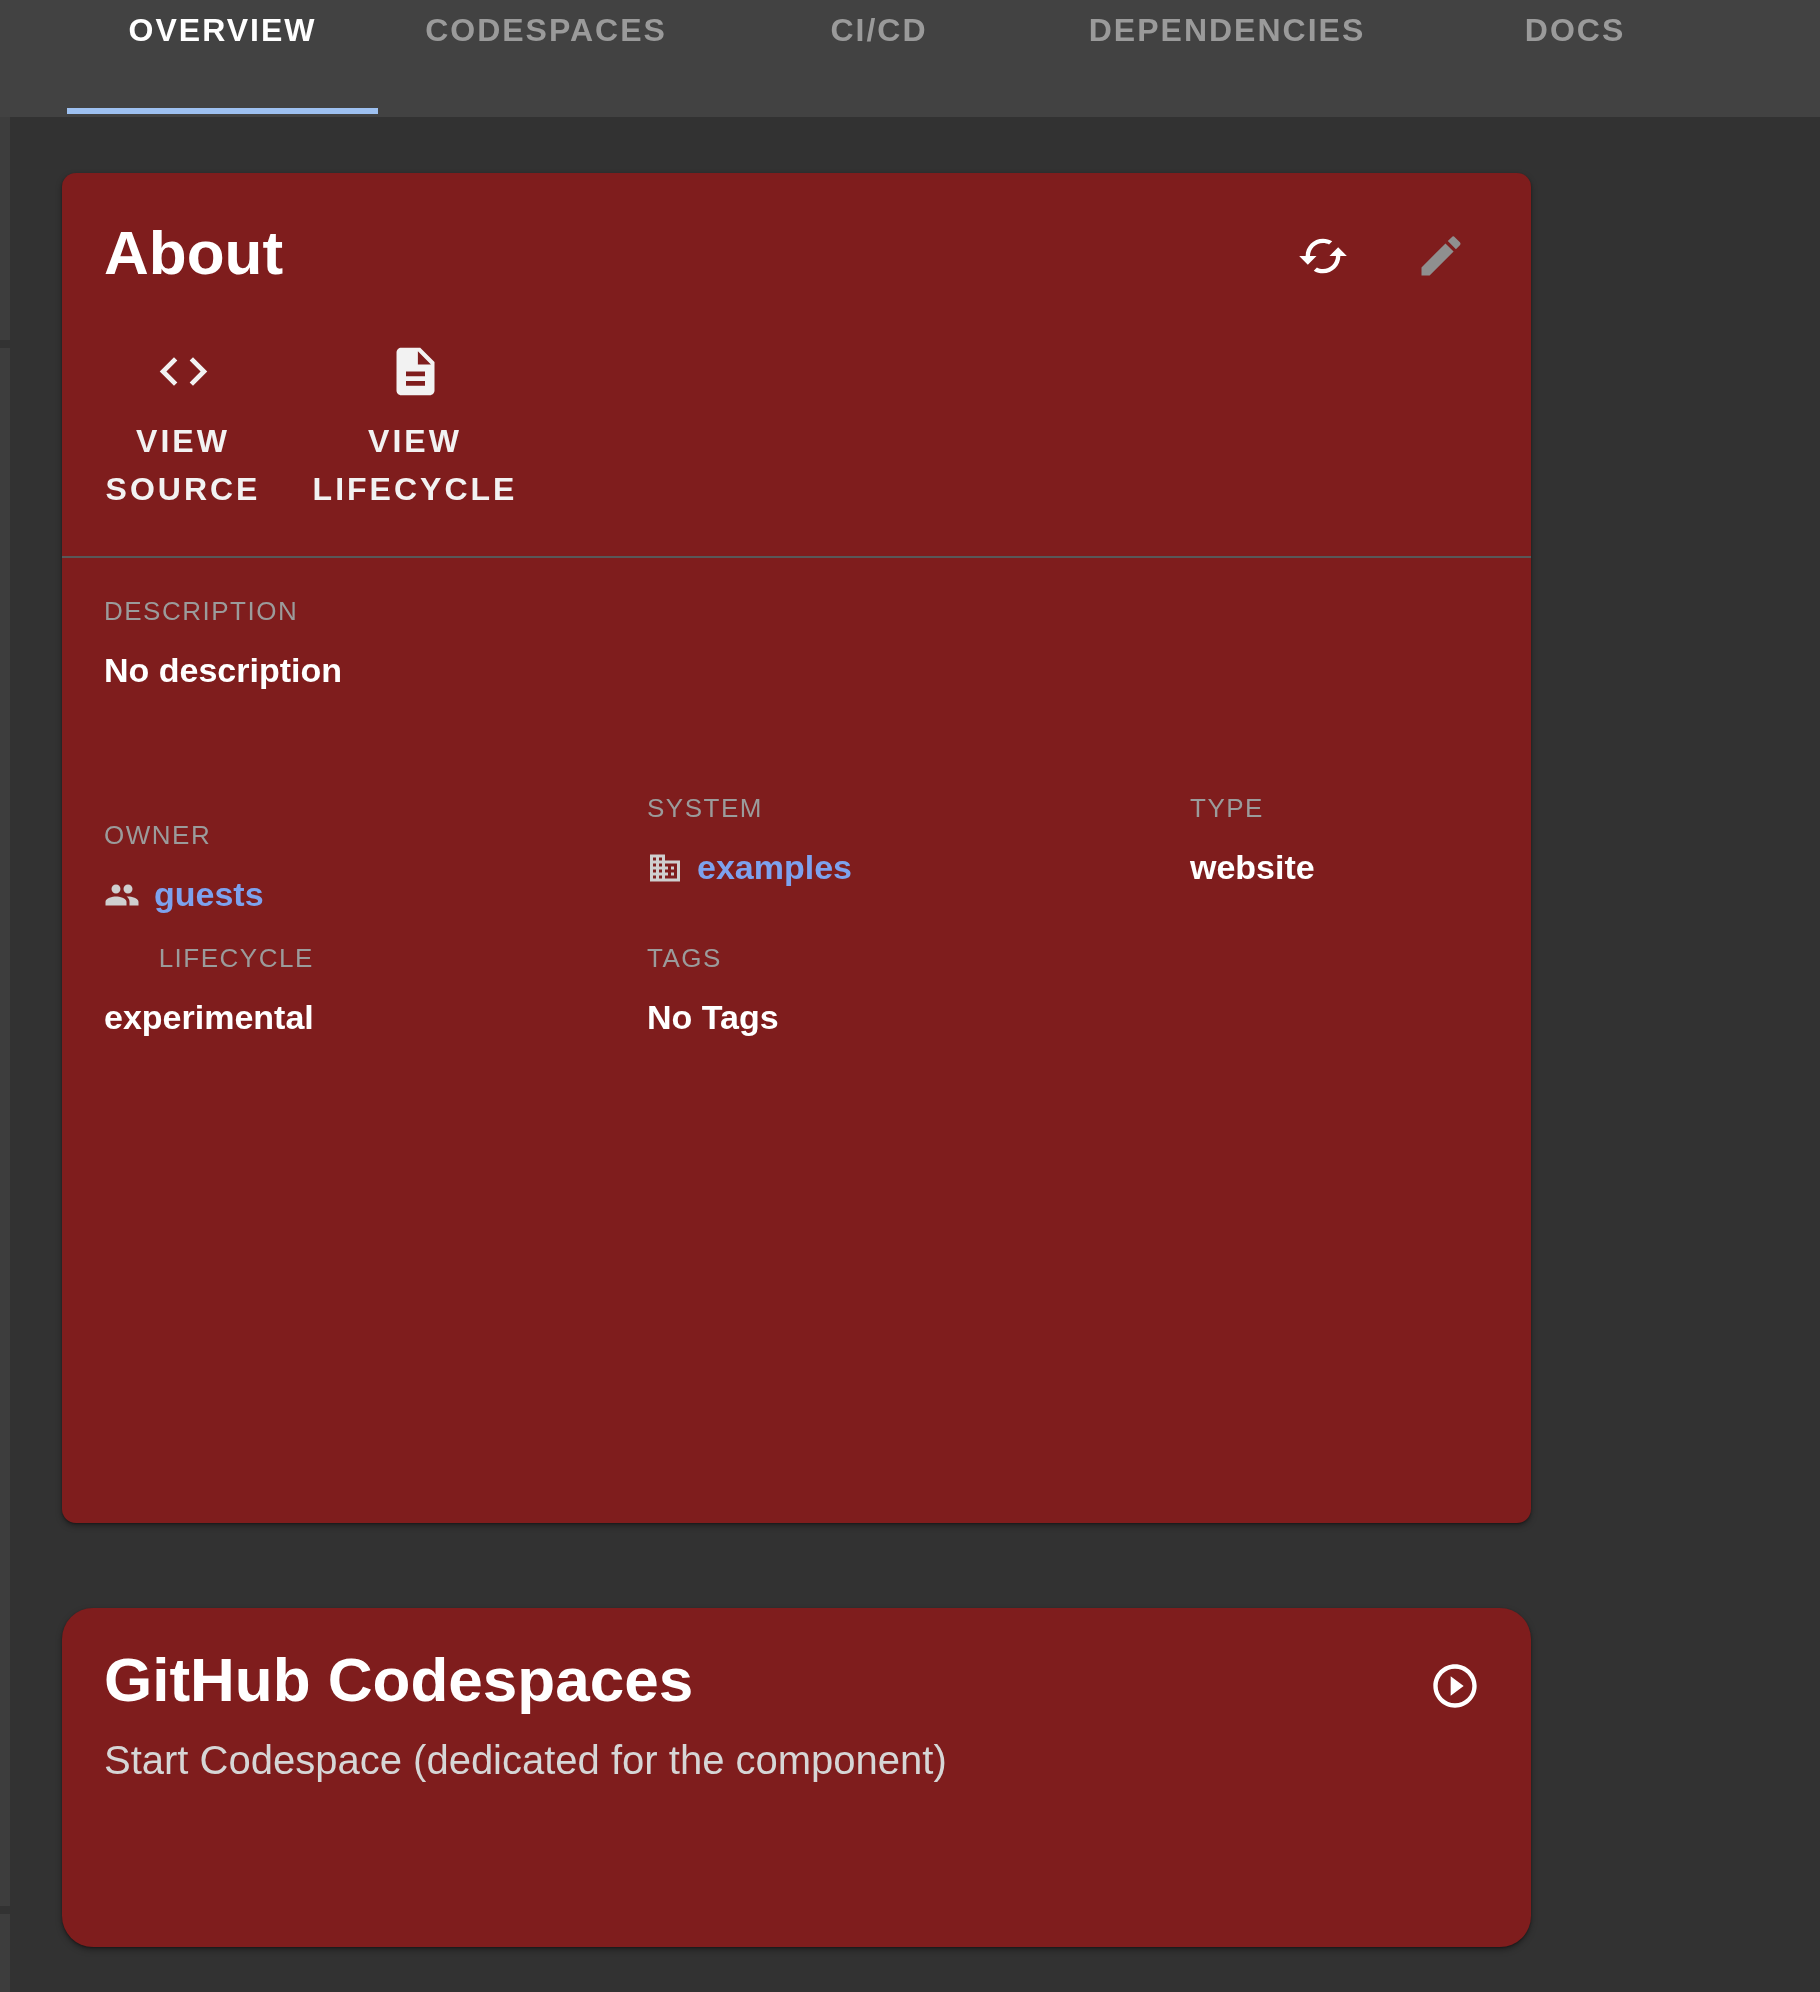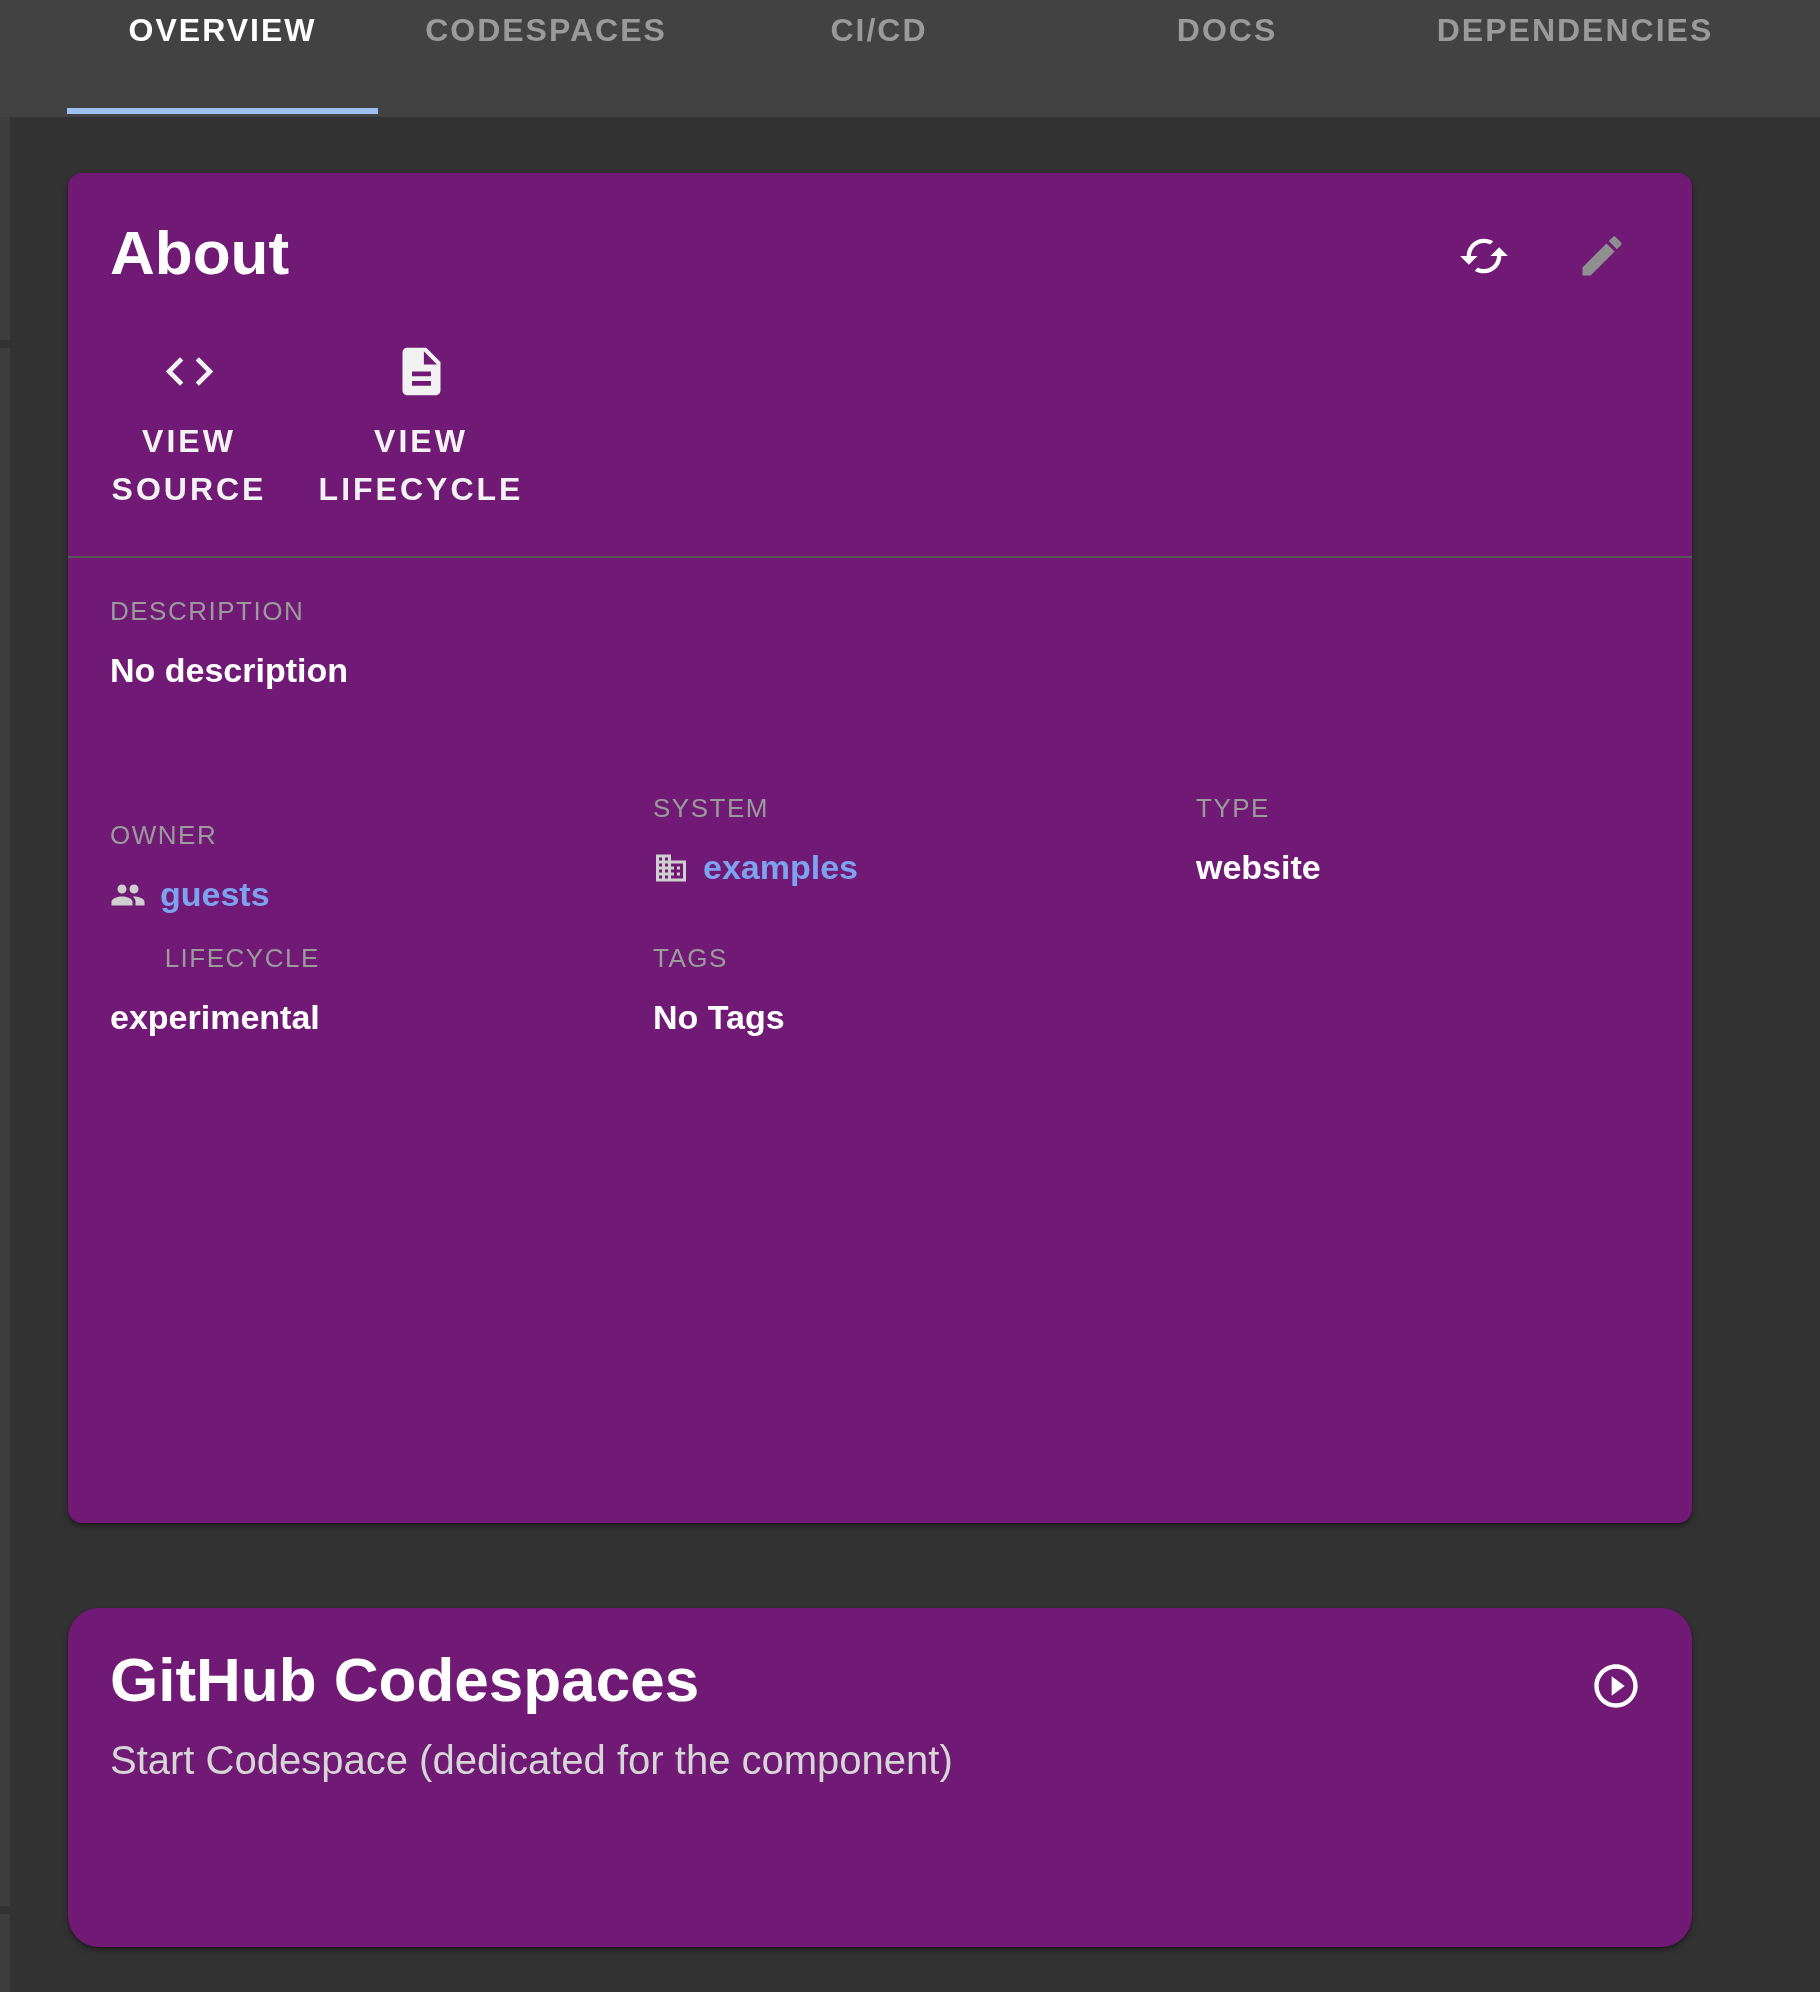--- a/index.html
+++ b/index.html
@@ -41,22 +41,22 @@
   }
 
   
   .edge-strip { position:absolute; left:0; width:10px; background:#3d3d3d; }
   .edge-strip.s1 { top:117px;  height:223px; }
   .edge-strip.s2 { top:348px;  height:1558px; }
   .edge-strip.s3 { top:1914px; height:78px; }
 
   
   .card {
-    position:absolute; left:68px; width:1624px;
-    background:#701a75;
+    position:absolute; left:62px; width:1469px;
+    background:#7f1d1d;
     border-radius:14px;
     box-shadow:0 3px 6px rgba(0,0,0,0.35), 0 1px 2px rgba(0,0,0,0.3);
   }
   .about-card      { top:173px;  height:1350px; }
   .codespaces-card { top:1608px; height:339px;border-radius:31px; }
 
   .card-title {
     position:absolute; left:42px;
     font-size:62px; font-weight:700; color:#ffffff;
     line-height:1.1; white-space:nowrap;
@@ -133,22 +133,22 @@
   .play-btn { position:absolute; top:53px; right:50px; }
   .play-btn svg { fill:#ffffff; }
 </style>
 </head>
 <body>
 
 <nav class="tabbar">
   <div class="tab active">OVERVIEW</div>
   <div class="tab">CODESPACES</div>
   <div class="tab">CI/CD</div>
+  <div class="tab">DEPENDENCIES</div>
   <div class="tab">DOCS</div>
-  <div class="tab">DEPENDENCIES</div>
 </nav>
 
 <div class="edge-strip s1"></div>
 <div class="edge-strip s2"></div>
 <div class="edge-strip s3"></div>
 
 <section class="card about-card">
   <h2 class="card-title">About</h2>
 
   <div class="about-actions">

